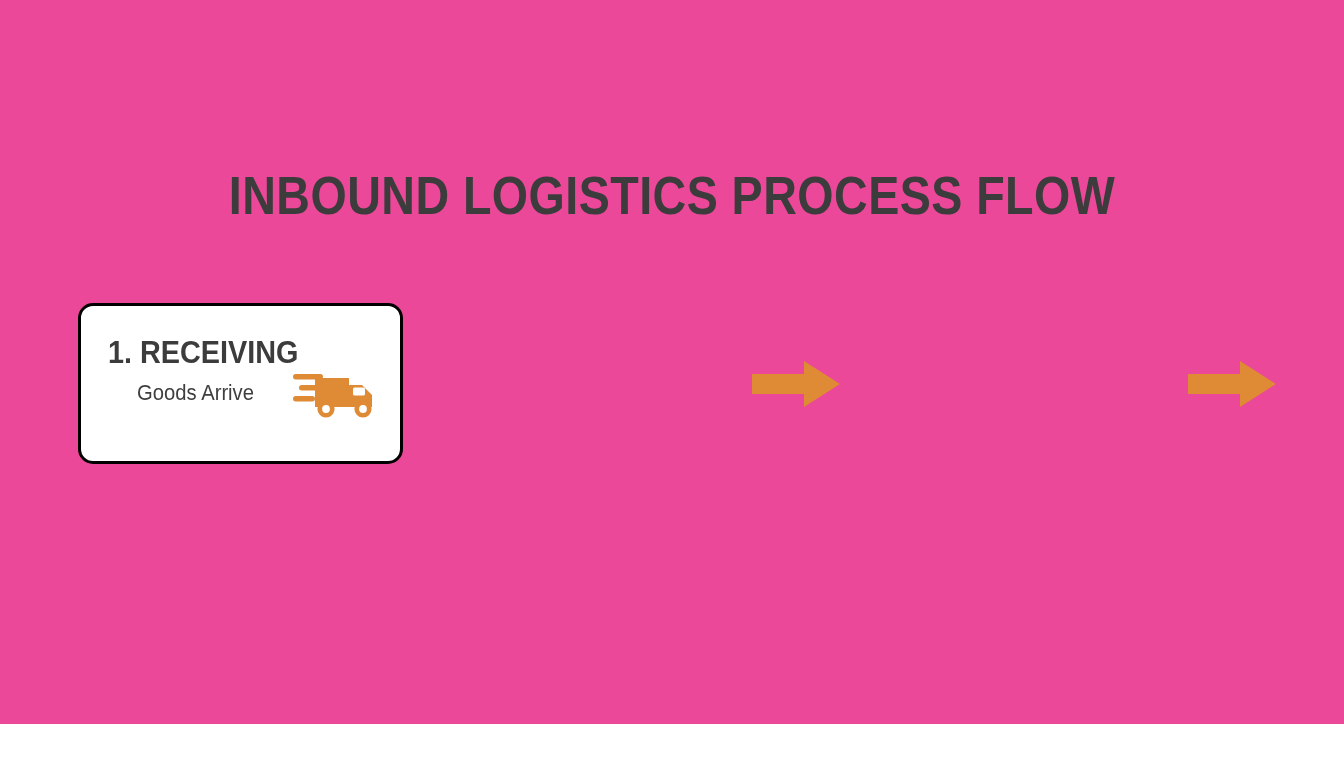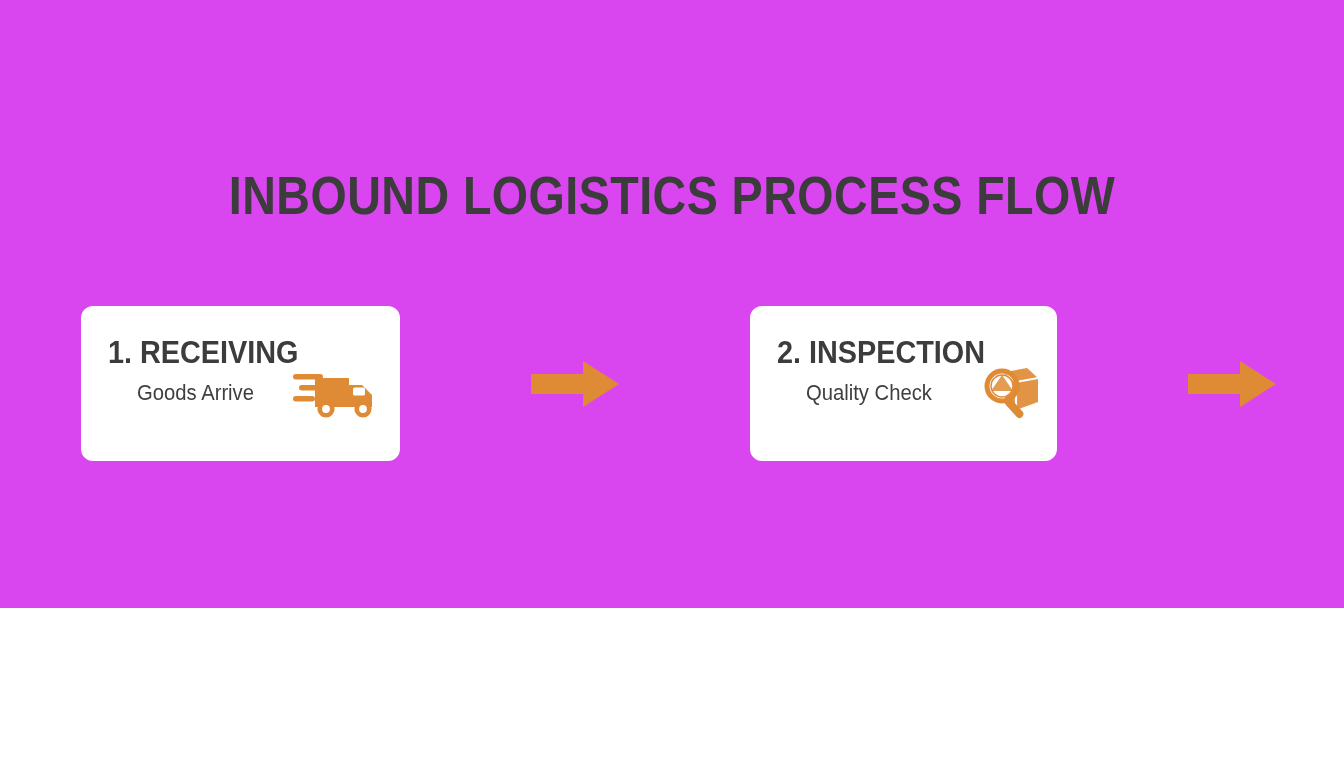--- a/index.html
+++ b/index.html
@@ -11,22 +11,22 @@
     height: 768px;
     background: #ffffff;
     font-family: "Liberation Sans", "DejaVu Sans", sans-serif;
     overflow: hidden;
     position: relative;
   }
 
   #canvas {
     position: relative;
     width: 1344px;
-    height: 608px;
-    background: #d946ef;
+    height: 724px;
+    background: #ec4899;
   }
 
   
   #page-title {
     position: absolute;
     left: 0;
     top: 165px;
     width: 1344px;
     text-align: center;
     font-family: "Liberation Sans Narrow", "Liberation Sans", sans-serif;
@@ -49,21 +49,21 @@
     height: 161px;
     display: flex;
     align-items: center;
     justify-content: space-between;
   }
 
   .step-card {
     position: relative;
     box-sizing: border-box;
     height: 161px;
-    border: 3px solid #d946ef;
+    border: 3px solid #000000;
     border-radius: 15px;
     background: #ffffff;
     flex: 0 0 auto;
   }
   .step-card.c0 { width: 325px; }
   .step-card.c1 { width: 313px; }
   .step-card.c2 { width: 317px; }
 
   .card-inner {
     position: relative;
@@ -146,43 +146,20 @@
             </g>
           </svg>
         </div>
       </div>
     </div>
 
     <svg class="flow-arrow" viewBox="0 0 88 50" xmlns="http://www.w3.org/2000/svg">
       <path d="M0 15 H52 V2 L88 25 L52 48 V35 H0 Z" fill="#df8a34"></path>
     </svg>
 
-    <div class="step-card c1">
-      <div class="card-inner">
-        <div class="step-title">2. INSPECTION</div>
-        <div class="step-sub">Quality Check</div>
-        <div class="step-icon">
-          <svg width="58" height="54" viewBox="0 0 58 54" xmlns="http://www.w3.org/2000/svg">
-            <g fill="#df8a34">
-
-              <path d="M23 6 L45 2 L56 12 L56 36 L34 44 L23 34 Z" opacity="0.92"></path>
-              <path d="M23 6 L34 16 L56 12" fill="none" stroke="#ffffff" stroke-width="2.2"></path>
-              <path d="M34 16 L34 44" fill="none" stroke="#ffffff" stroke-width="2.2"></path>
-
-              <circle cx="20" cy="20" r="15" fill="none" stroke="#df8a34" stroke-width="5"></circle>
-              <circle cx="20" cy="20" r="11" fill="#ffffff"></circle>
-              <path d="M9 25 L20 9 L31 25 Z" fill="#df8a34" opacity="0.85"></path>
-              <circle cx="20" cy="20" r="11" fill="none" stroke="#df8a34" stroke-width="1.4"></circle>
-
-              <rect x="28" y="30" width="8" height="24" rx="4" transform="rotate(-42 32 42)"></rect>
-            </g>
-          </svg>
-        </div>
-      </div>
-    </div>
 
     <svg class="flow-arrow" viewBox="0 0 88 50" xmlns="http://www.w3.org/2000/svg">
       <path d="M0 15 H52 V2 L88 25 L52 48 V35 H0 Z" fill="#df8a34"></path>
     </svg>
 
 
   </div>
 </div>
 
 </body></html>

